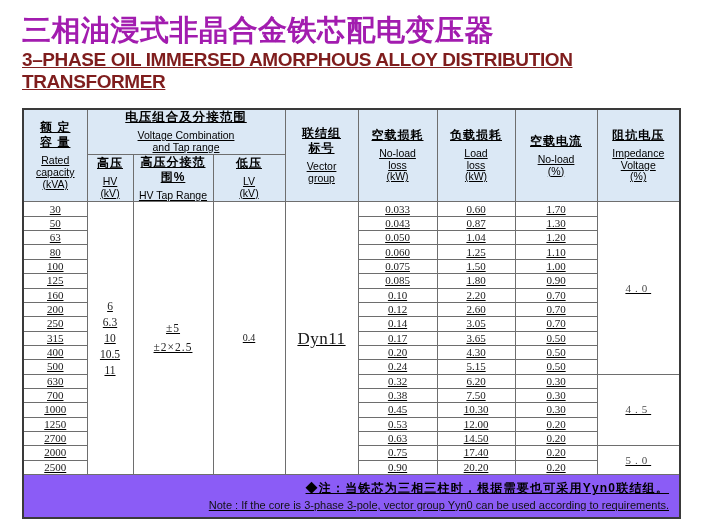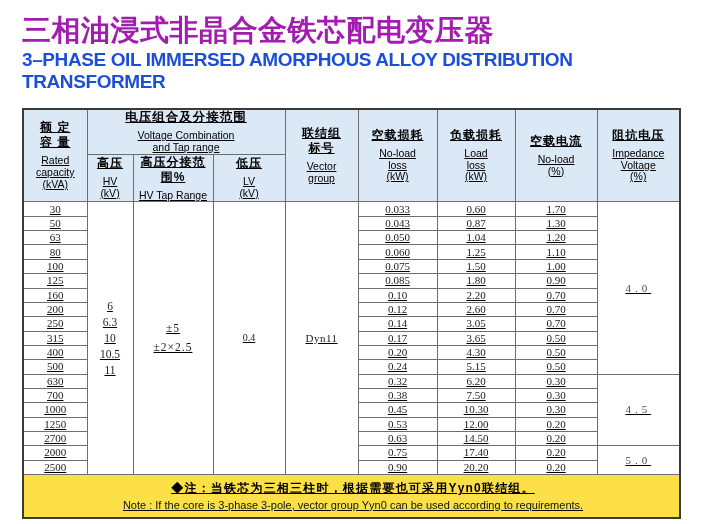--- a/index.html
+++ b/index.html
@@ -16,21 +16,22 @@
   .title-zh {
     margin: 0;
     font: bold 29px/1.1 "Liberation Sans", sans-serif;
     letter-spacing: 0.5px;
     color: #a21caf;
   }
   .title-en {
     margin: 2px 0 2px 0;
     font: bold 19px/1.15 "Liberation Sans", sans-serif;
     letter-spacing: -0.4px;
-    color: #1d4ed8;
+    color: #7f1d1d;
+    text-decoration: underline;
   }
 
   table.spec {
     margin-top: 15px;
     border-collapse: collapse;
     table-layout: fixed;
     width: 657px;
     border: 2px solid #3a3a3a;
     text-decoration: underline;
   }
@@ -65,32 +66,32 @@
 
   tbody tr { height: 14.35px; }
   tbody td {
     font: 11px/1 "Liberation Serif", serif;
     color: #1a1a1a;
   }
   td.merged { white-space: pre-line; }
   td.hv-cell  { font-size: 11.5px; line-height: 16px; }
   td.tap-cell { font-size: 11.5px; line-height: 19px; letter-spacing: 1px; }
   td.lv-cell  { font-size: 10px; }
-  td.vector-cell { font-size: 11px; letter-spacing: 0.5px; }
+  td.vector-cell { font-size: 17px; letter-spacing: 0.5px; }
   td.imp-cell {
     font-size: 11px;
     letter-spacing: 4px;
     color: #4a4a4a;
   }
 
   tfoot td.note-cell {
     height: 44px;
-    text-align: center;
+    text-align: right;
     padding: 5px 10px 5px 13px;
-    background: #fde047;
+    background: #8b5cf6;
   }
   .note-zh {
     font: bold 12px/1.45 "Liberation Sans", sans-serif;
     letter-spacing: 1.2px;
   }
   .note-en {
     font: 11px/1.3 "Liberation Sans", sans-serif;
     color: #111;
   }
 </style>

